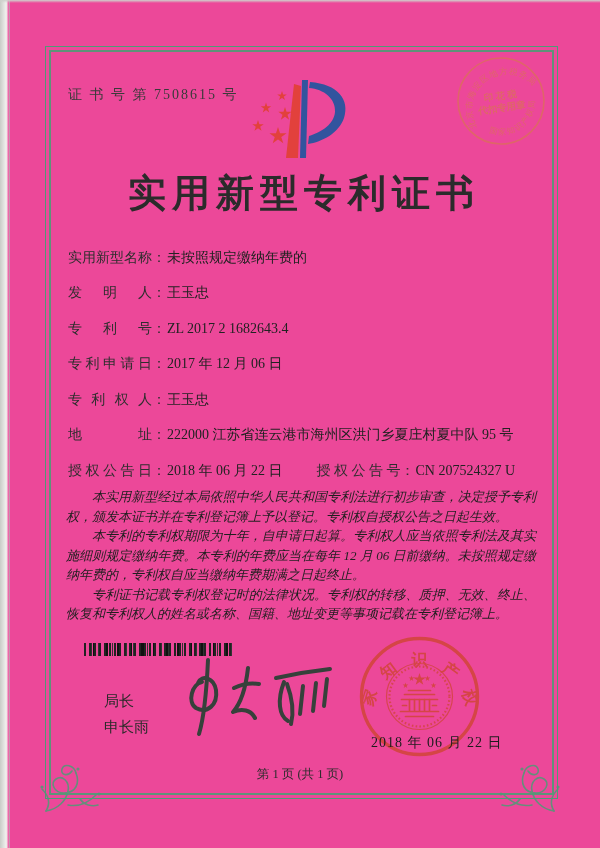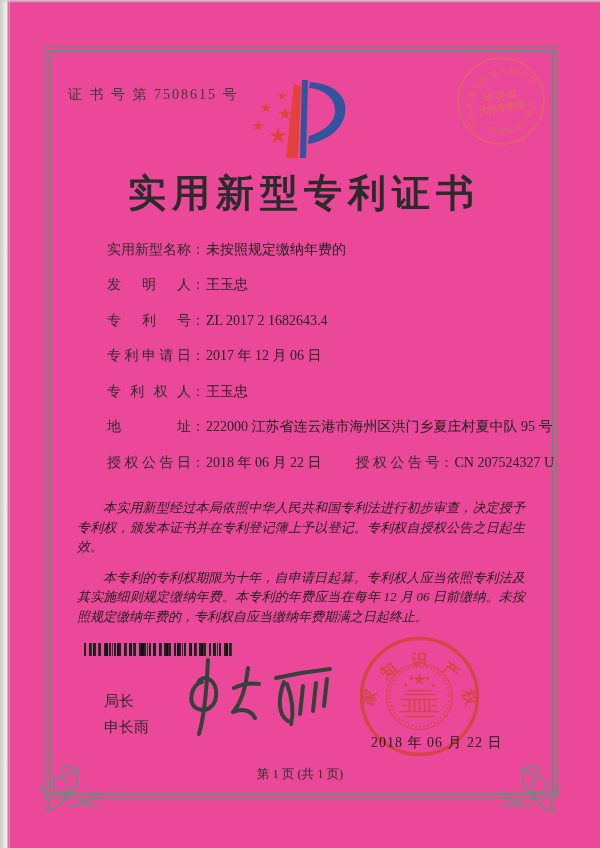--- a/index.html
+++ b/index.html
@@ -14,29 +14,29 @@
   .frame-inner{position:absolute;left:3px;top:3px;right:3px;bottom:3px;border:2px solid var(--border-green,#4f9b76);opacity:.9;}
   .flourish{position:absolute;width:80px;height:80px;}
   .fl-bl{left:32px;top:745px;}
   .fl-br{left:488px;top:745px;transform:scaleX(-1);}
   
   .certno{position:absolute;left:68px;top:86px;font-size:14px;letter-spacing:2px;color:#3a3a3a;}
   .logo{position:absolute;left:238px;top:74px;width:126px;height:96px;}
   .title{position:absolute;left:4px;top:168px;width:600px;text-align:center;font-size:38px;font-weight:700;letter-spacing:6px;color:#2b2b2b;}
   .tax-stamp{position:absolute;left:452px;top:52px;width:98px;height:98px;opacity:.85;}
   
-  .fields{position:absolute;left:68px;top:232px;width:470px;margin-left:39px;}
+  .fields{position:absolute;left:68px;top:240px;width:470px;}
   .frow{display:flex;align-items:center;height:35.5px;font-size:14px;white-space:nowrap;}
   .flabel{display:inline-block;width:84px;text-align:justify;text-align-last:justify;color:#2e2e2e;}
   .fcolon{display:inline-block;width:15px;color:#2e2e2e;}
   .fvalue{color:#222;}
   .flabel2{display:inline-block;width:84px;margin-left:34px;text-align:justify;text-align-last:justify;color:#2e2e2e;}
   
   .paras{position:absolute;left:66px;top:487px;width:470px;font-size:13px;line-height:19.5px;text-align:justify;font-style:italic;color:#1f1f1f;}
-  .paras p{margin:11px;text-indent:2em;}
+  .paras p{margin:0;text-indent:2em;}
   
   .barcode{position:absolute;left:84px;top:643px;width:149px;height:13px;
     background:
       repeating-linear-gradient(90deg,#222 0 2px,rgba(0,0,0,0) 2px 5px),
       repeating-linear-gradient(90deg,#333 0 1px,rgba(0,0,0,0) 1px 7px),
       repeating-linear-gradient(90deg,rgba(0,0,0,0) 0 9px,#111 9px 12px);}
   .director{position:absolute;left:104px;top:688px;font-size:15px;line-height:26px;color:#2a2a2a;font-family:"Liberation Sans","DejaVu Sans",sans-serif;}
   .signature{position:absolute;left:172px;top:652px;width:175px;height:100px;}
   .seal{position:absolute;left:356px;top:633px;width:127px;height:127px;opacity:.88;}
   .seal-date{position:absolute;left:371px;top:734px;font-size:14px;letter-spacing:1px;color:#1c1c1c;z-index:5;}
@@ -163,20 +163,21 @@
         <span class="fvalue">2018 年 06 月 22 日</span>
       <span class="flabel2">授权公告号</span>
         <span class="fcolon">：</span>
         <span class="fvalue">CN 207524327 U</span>
     </div>
   </div>
 
   <div class="paras">
     <p>本实用新型经过本局依照中华人民共和国专利法进行初步审查，决定授予专利权，颁发本证书并在专利登记簿上予以登记。专利权自授权公告之日起生效。</p>
     <p>本专利的专利权期限为十年，自申请日起算。专利权人应当依照专利法及其实施细则规定缴纳年费。本专利的年费应当在每年 12 月 06 日前缴纳。未按照规定缴纳年费的，专利权自应当缴纳年费期满之日起终止。</p>
+    <p>专利证书记载专利权登记时的法律状况。专利权的转移、质押、无效、终止、恢复和专利权人的姓名或名称、国籍、地址变更等事项记载在专利登记簿上。</p>
   </div>
 
   <div class="barcode"></div>
 
   <div class="director">
     <div>局长</div>
     <div>申长雨</div>
   </div>
 
   <svg class="signature" viewBox="0 0 175 100">

